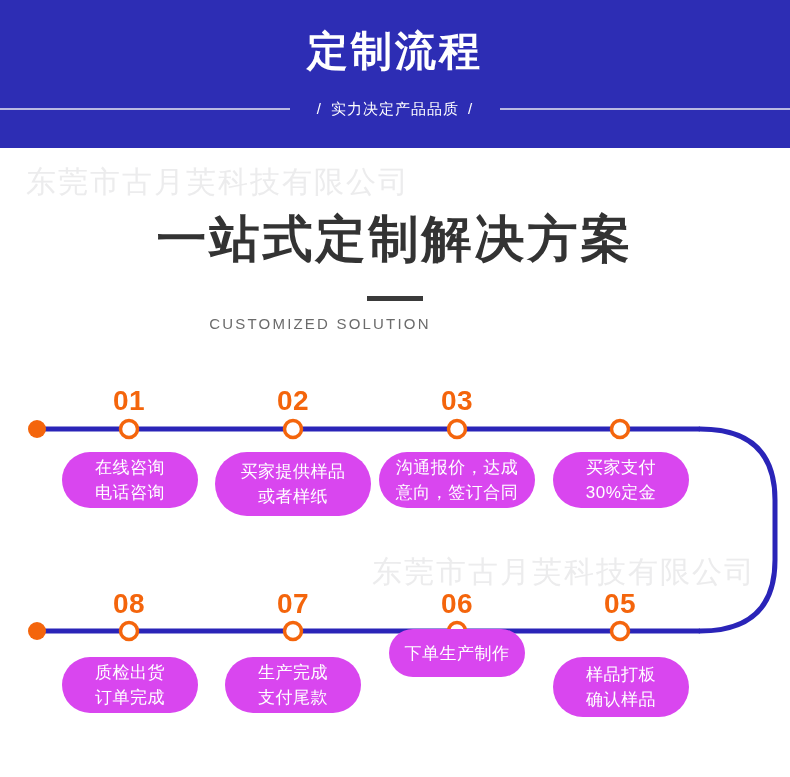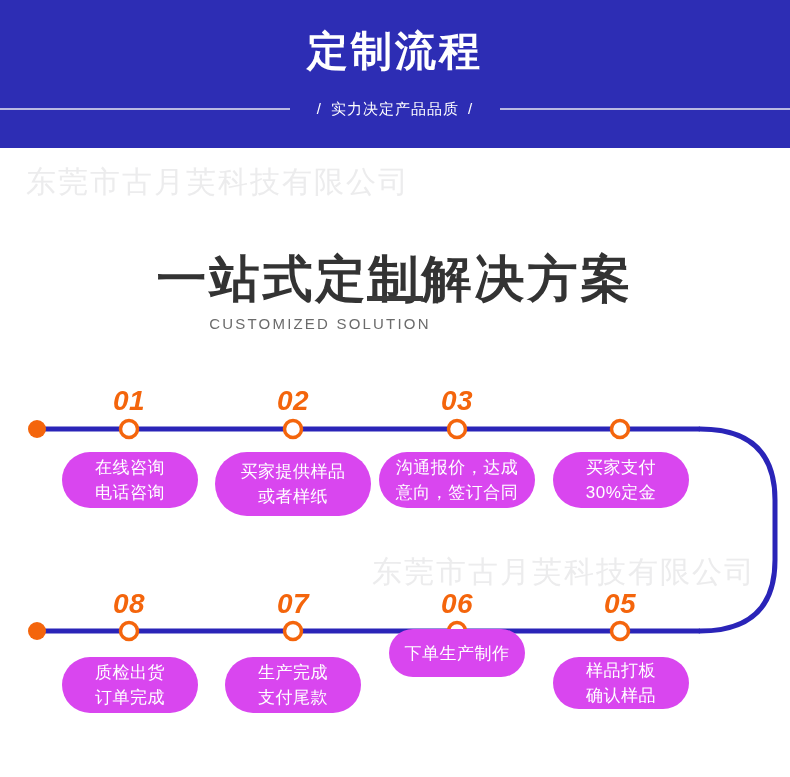--- a/index.html
+++ b/index.html
@@ -46,40 +46,39 @@
   }
   .wm-top{left:26px;top:162px;}
   .wm-mid{left:372px;top:552px;}
 
   
   .main-title{
     position:absolute;left:0;top:206px;width:790px;
     text-align:center;color:#333333;
     font-size:50px;font-weight:bold;letter-spacing:3px;
     line-height:66px;
-    margin-top:40px;
   }
   .title-divider{
     position:absolute;left:367px;top:296px;width:56px;height:5px;
     background:#3a3a3a;
   }
   .main-sub{
     position:absolute;left:0;top:312px;width:640px;
     text-align:center;color:#6b6b6b;
     font-size:15px;letter-spacing:2.2px;line-height:24px;
   }
 
   
   .timeline-svg{position:absolute;left:0;top:0;width:790px;height:777px;}
 
   
   .step-num{
     position:absolute;color:#f4650c;
     font-size:28px;font-weight:bold;letter-spacing:0.5px;
-    line-height:32px;text-align:center;width:80px;font-style:italic;
+    line-height:32px;text-align:center;width:80px;
   }
 
   
   .pill{
     position:absolute;background:#d946ef;
     border-radius:40px;color:#ffffff;
     display:flex;align-items:center;justify-content:center;
     text-align:center;font-size:17px;line-height:25px;
     letter-spacing:0.5px;box-sizing:border-box;padding:0 10px;
   }
@@ -158,18 +157,18 @@
     <span>质检出货
 订单完成</span>
   </div>
   <div class="pill" style="left:225px;top:657px;width:136px;height:56px;">
     <span>生产完成
 支付尾款</span>
   </div>
   <div class="pill" style="left:389px;top:629px;width:136px;height:48px;">
     <span>下单生产制作</span>
   </div>
-  <div class="pill" style="left:553px;top:657px;width:136px;height:52px;">
+  <div class="pill" style="left:553px;top:657px;width:136px;height:60px;">
     <span>样品打板
 确认样品</span>
   </div>
 
 </div>
 
 </body></html>

